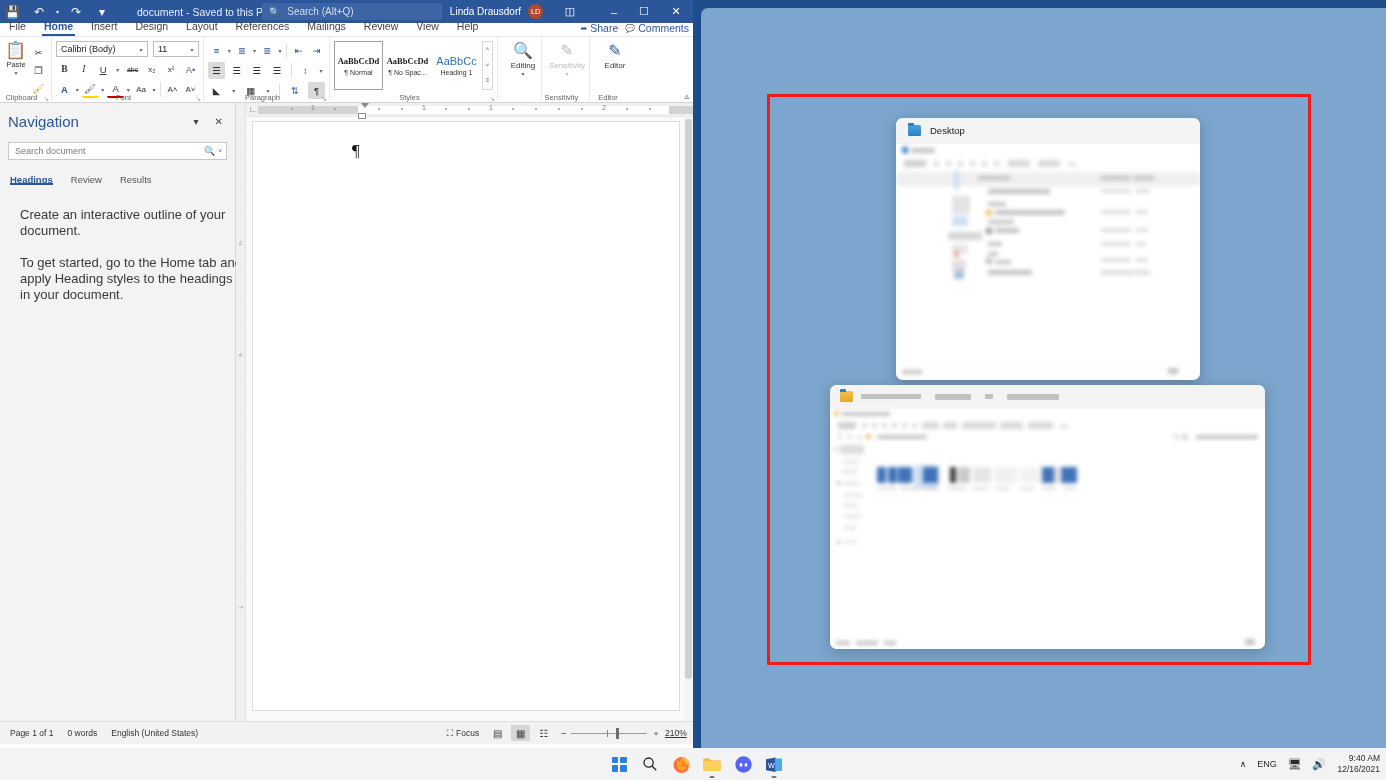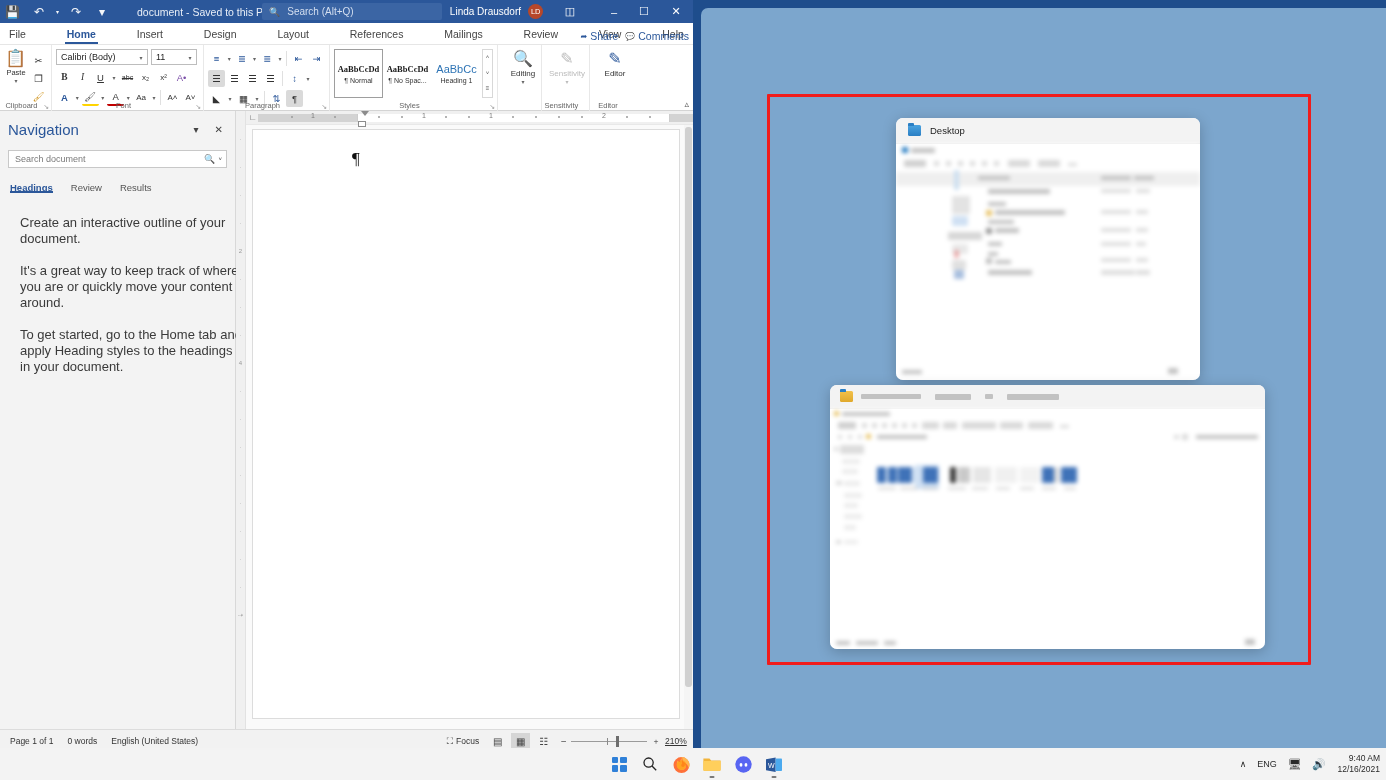--- a/index.html
+++ b/index.html
@@ -49,22 +49,22 @@
   }
   .tb-btn {
     width: 30px; height: 23px; display: flex; align-items: center;
     justify-content: center; color: #ffffff; font-size: 11px;
   }
   .tb-btn.close { width: 34px; }
   .tb-ribbonopt { font-size: 11px; margin-right: 14px; }
 
   
   .tabsrow {
-    height: 22px; background: #ffffff; display: flex; align-items: flex-end;
-    border-bottom: 1px solid #e6e6e6; position: relative; justify-content: space-between;
+    height: 14px; background: #ffffff; display: flex; align-items: flex-end;
+    border-bottom: 1px solid #e6e6e6; position: relative;
   }
   .tab {
     font-size: 10.5px; color: #444444; padding: 2px 9px 4px 9px;
     white-space: nowrap; position: relative;
   }
   .tab.active { color: #2b579a; font-weight: bold; }
   .tab.active::after {
     content: ""; position: absolute; left: 7px; right: 7px; bottom: 0;
     height: 2px; background: #2b579a;
   }
@@ -85,21 +85,21 @@
     position: relative; height: 66px; border-right: 1px solid #e8e8e8;
     display: flex; flex-direction: column; padding: 3px 4px 0 4px;
   }
   .rgroup-label {
     position: absolute; bottom: 0px; left: 0; right: 8px; text-align: center;
     font-size: 7.5px; color: #666666; line-height: 10px;
   }
   .rgroup-dlg {
     position: absolute; bottom: 0px; right: 2px; font-size: 7px; color: #999;
   }
-  .rrow { display: flex; align-items: center; gap: 1px; height: 18px; }
+  .rrow { display: flex; align-items: center; gap: 1px; height: 18px; justify-content: space-between; }
   .rbtn {
     min-width: 17px; height: 17px; display: flex; align-items: center;
     justify-content: center; font-size: 9.5px; color: #333; border-radius: 2px;
     padding: 0 1px;
   }
   .rbtn.pressed { background: #dadada; }
   .rcaret { font-size: 6px; color: #666; width: 8px; text-align: center; }
   .sep { width: 1px; height: 15px; background: #e0e0e0; margin: 0 2px; }
 
   
@@ -540,21 +540,20 @@
             <span style="font-size:6px">˅</span>
           </span>
         </div>
         <div class="nav-tabs">
           <span class="nav-tab active">Headings</span>
           <span class="nav-tab">Review</span>
           <span class="nav-tab">Results</span>
         </div>
         <div class="nav-body">
           <p class="nav-p">Create an interactive outline of your document.</p>
-          <p class="nav-p">It's a great way to keep track of where you are or quickly move your content around.</p>
           <p class="nav-p">To get started, go to the Home tab and apply Heading styles to the headings in your document.</p>
         </div>
       </div>
 
       <div class="docarea">
         <div class="vruler">
           <span class="vt">·</span>
           <span class="vt">·</span>
           <span class="vt">·</span>
           <span class="vt">·</span>

